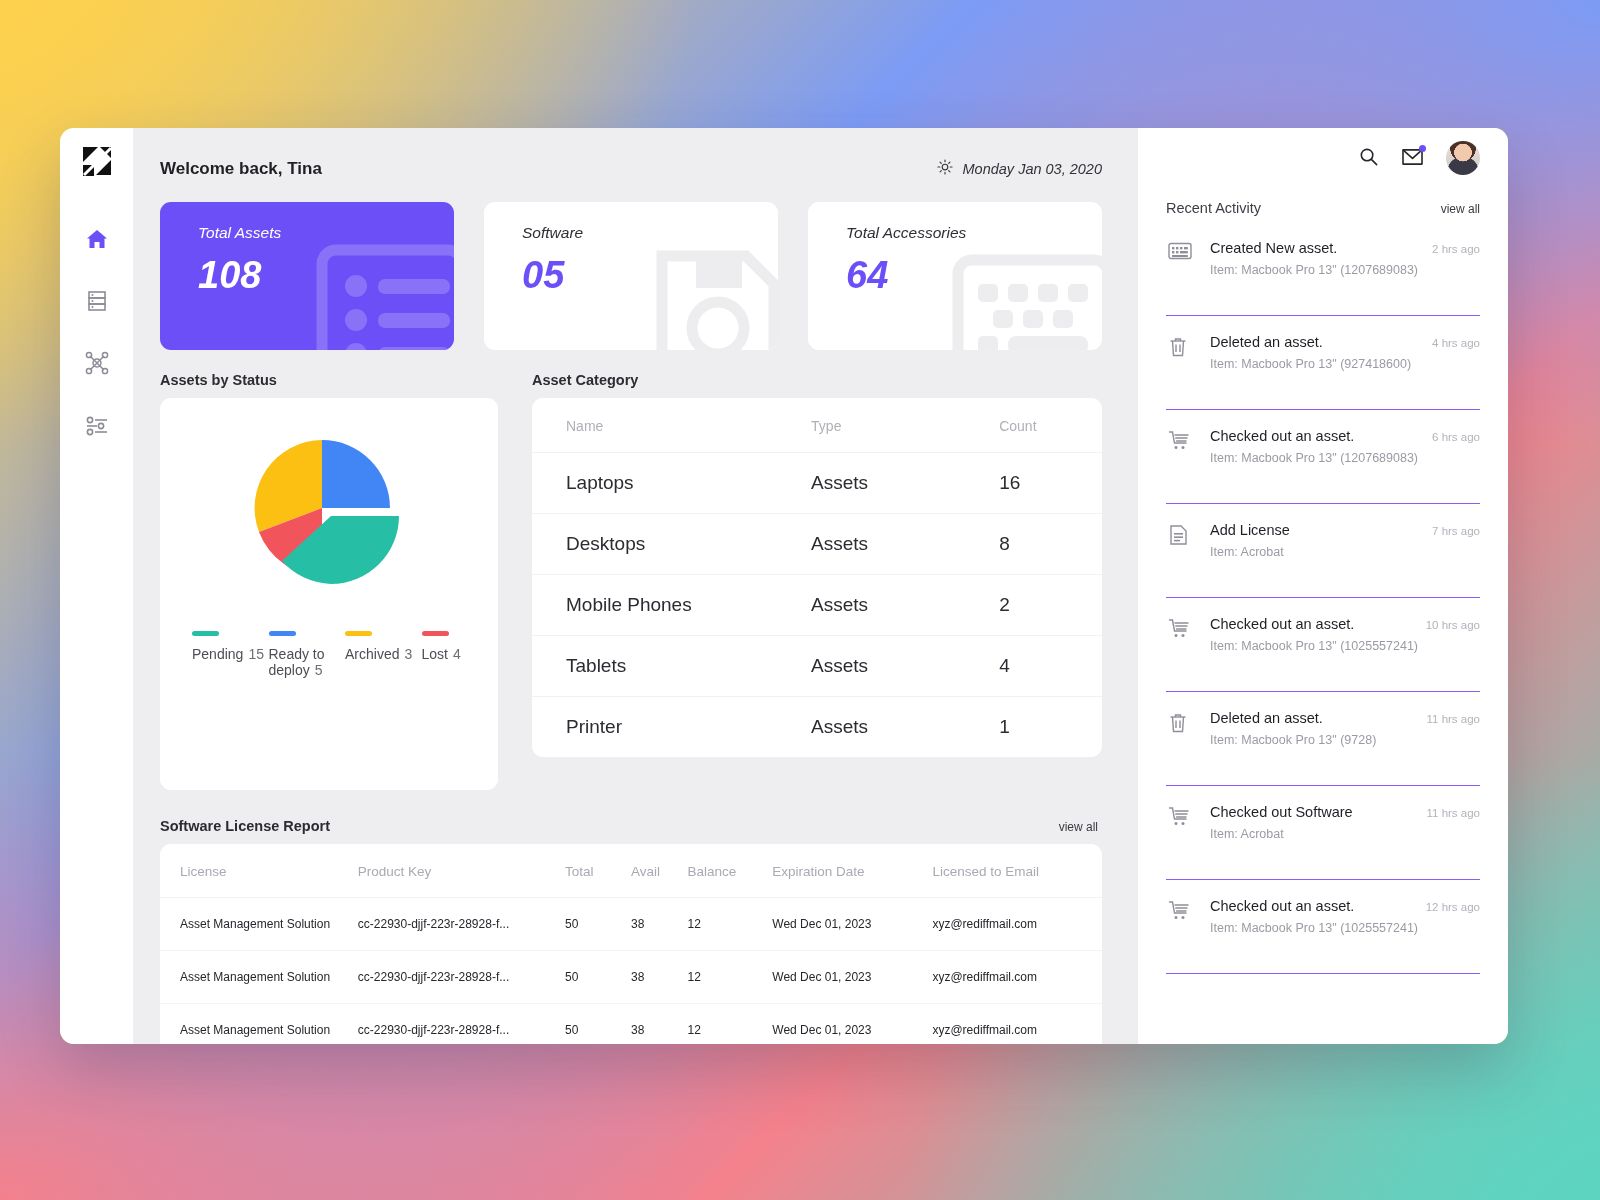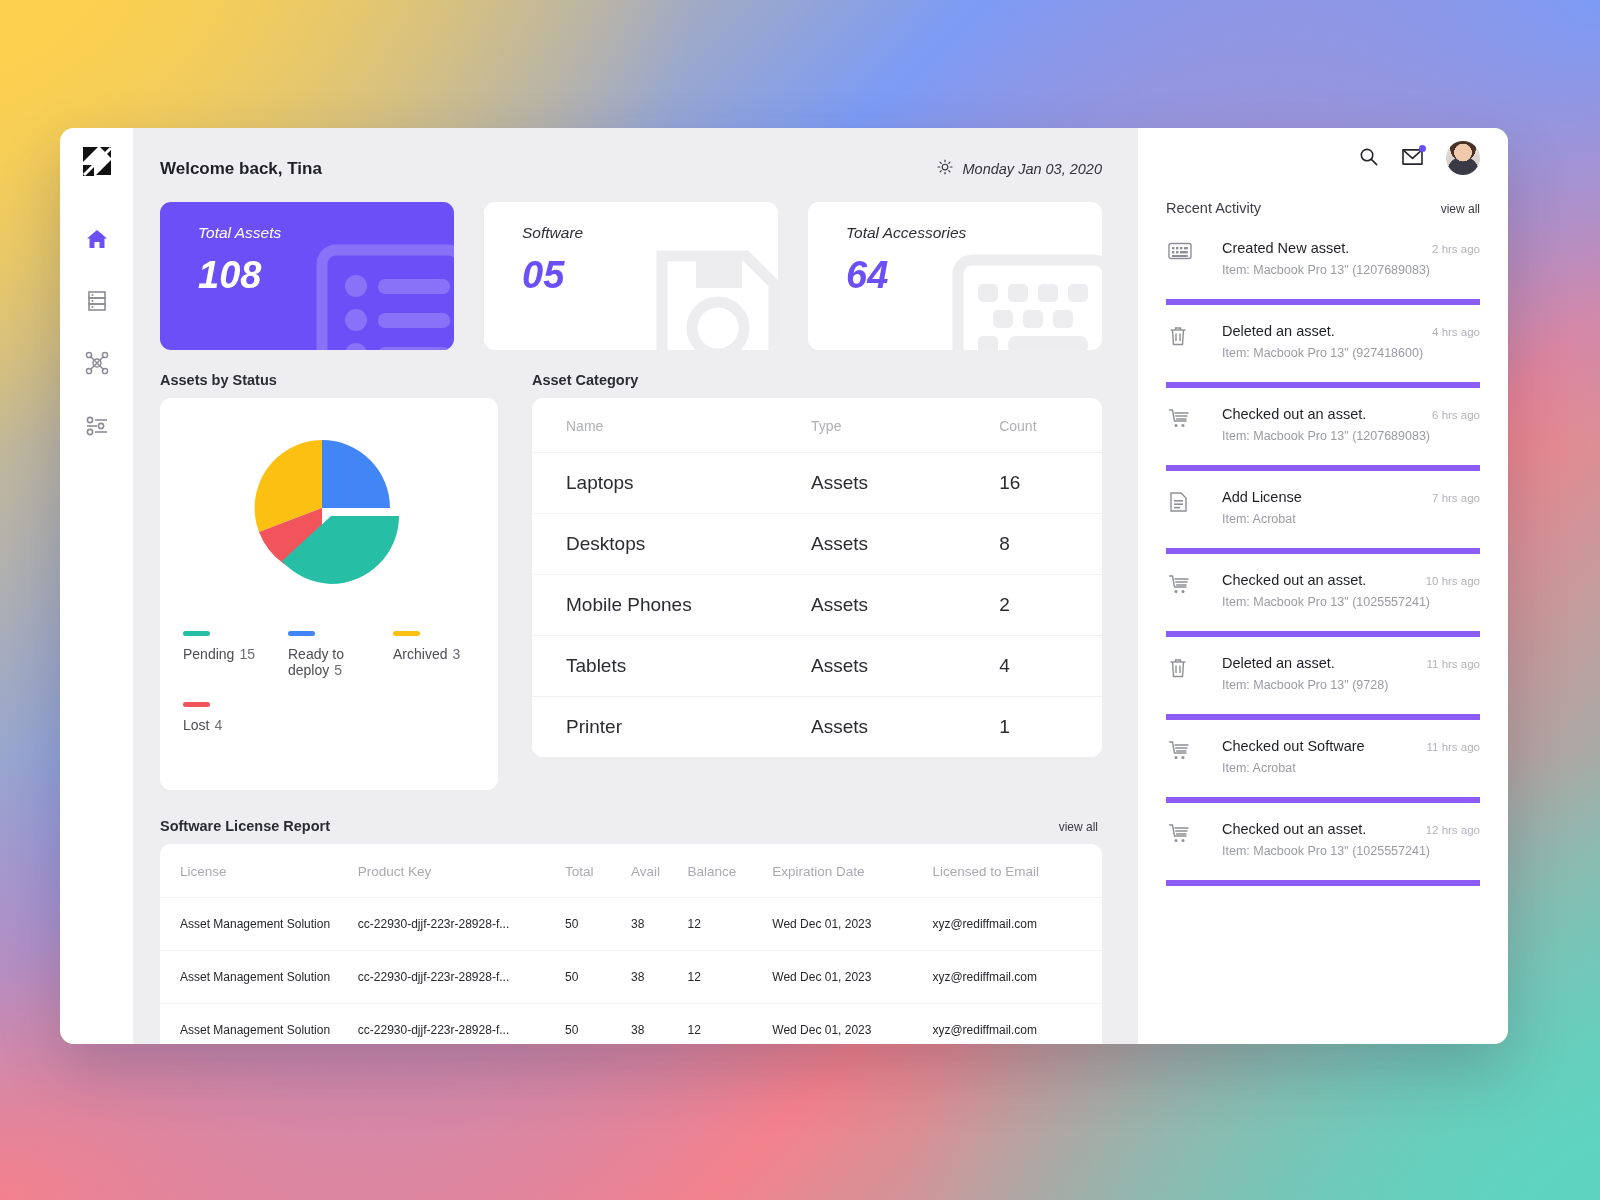--- a/index.html
+++ b/index.html
@@ -91,22 +91,22 @@
   .col-pie { width: 338px; flex: 0 0 338px; }
   .col-cat { flex: 1 1 auto; }
 
   .panel {
     background: #fff; border-radius: 11px; margin-top: 10px;
   }
   .pie-panel { height: 392px; position: relative; }
   .pie-wrap { display: flex; justify-content: center; padding-top: 22px; }
 
   .legend {
-    display: grid; grid-template-columns: 1fr 1fr 1fr;
-    row-gap: 24px; padding: 26px 0 0 23px;
+    display: grid; grid-template-columns: 1fr 1fr 1fr 1fr;
+    row-gap: 24px; padding: 26px 0 0 32px;
   }
   .lg-bar { width: 27px; height: 5px; border-radius: 3px; }
   .lg-text { margin-top: 10px; font-size: 14px; color: #4c4d55; }
   .lg-count { color: #6c6d76; margin-left: 5px; }
 
   
   .cat-table { width: 100%; border-collapse: collapse; }
   .cat-table th {
     text-align: left; font-size: 14px; font-weight: normal; color: #b0b1b8;
     padding: 20px 0 18px 34px; border-bottom: 1px solid #f2f2f5;
@@ -161,23 +161,23 @@
                 linear-gradient(#e9e2de, #cfc6c2);
     cursor: pointer; overflow: hidden;
   }
   .act-head {
     display: flex; align-items: baseline; justify-content: space-between;
     margin-top: 12px; margin-bottom: 6px;
   }
   .act-title { font-size: 14.5px; color: #3c3d45; }
   .act-list { flex: 1 1 auto; overflow: hidden; }
   .act-item {
-    display: flex; gap: 28px;
-    padding: 18px 0 22px 2px;
-    border-bottom: 6px solid #8b5cf6;
+    display: flex; gap: 16px;
+    padding: 18px 0 38px 2px;
+    border-bottom: 1px solid #8b5cf6;
   }
   .act-ic { width: 26px; flex: 0 0 26px; padding-top: 2px; }
   .act-body { flex: 1 1 auto; }
   .act-row1 { display: flex; align-items: baseline; justify-content: space-between; }
   .act-label { font-size: 14.5px; color: #1f2026; }
   .act-time { font-size: 11.5px; color: #b2b3bb; white-space: nowrap; margin-left: 8px; }
   .act-sub { font-size: 12.5px; color: #9a9ba4; margin-top: 7px; }
 </style>
 </head>
 <body>

